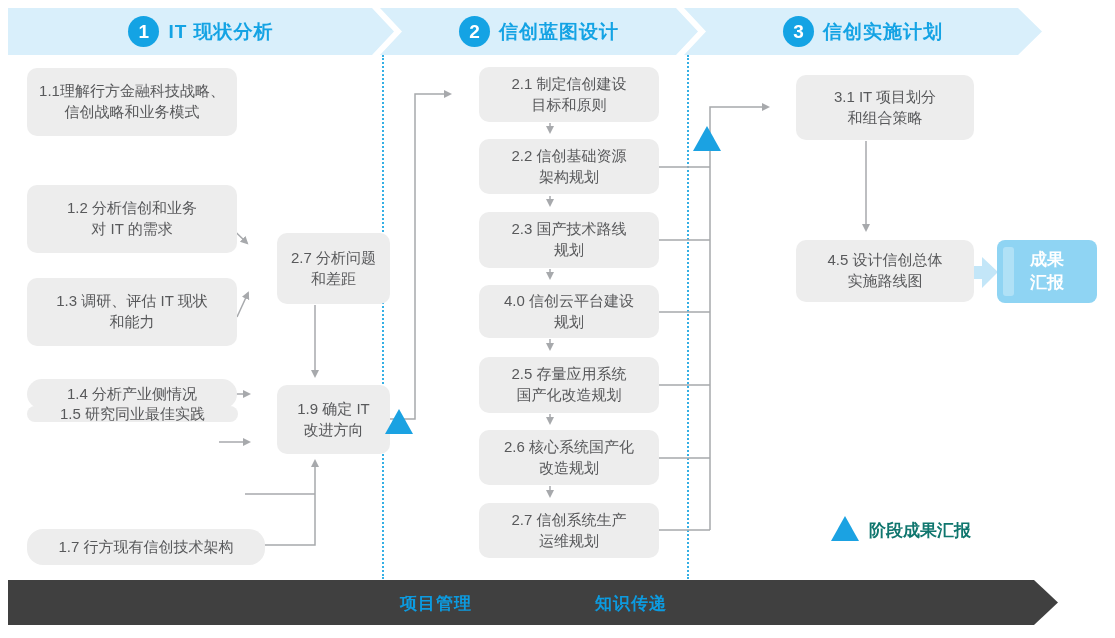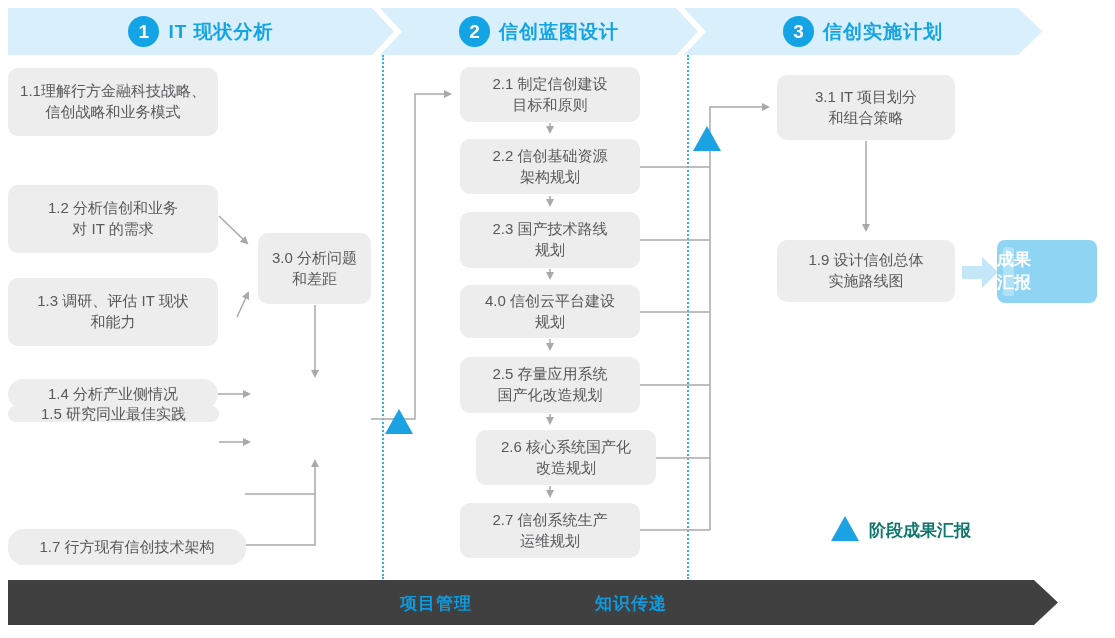--- a/index.html
+++ b/index.html
@@ -19,34 +19,34 @@
     width:31px;height:31px;border-radius:50%;background:#14A3E4;color:#fff;
     font-size:19px;font-weight:bold;display:flex;align-items:center;justify-content:center;flex:0 0 31px;
   }
   .band-title{color:#14A3E4;font-size:19px;font-weight:bold;letter-spacing:1px;}
   
   .divider{position:absolute;top:55px;height:524px;width:0;border-left:2px dotted #35B0E5;}
   
   .box{
     position:absolute;background:#EDEDED;border-radius:10px;color:#58595B;
     font-size:15px;line-height:1.38;display:flex;align-items:center;justify-content:center;
-    text-align:center;white-space:pre-line;padding:2px 4px;box-sizing:border-box;
+    text-align:center;white-space:pre-line;padding:2px 4px;box-sizing:border-box;margin-left:19px;
   }
   .pill{border-radius:16px;}
   
   .tri{
     position:absolute;width:0;height:0;
     border-left:14px solid transparent;border-right:14px solid transparent;
     border-bottom:25px solid #1BA2E2;
   }
   .legend-label{position:absolute;left:869px;top:519px;font-size:17px;font-weight:bold;color:#0f766e;}
   
   .result-box{
     position:absolute;left:997px;top:240px;width:100px;height:63px;background:#8FD4F3;
-    border-radius:8px;display:flex;align-items:center;
+    border-radius:8px;display:flex;align-items:center;justify-content:center;
   }
   .result-stripe{position:absolute;left:6px;top:7px;bottom:7px;width:11px;background:rgba(255,255,255,0.3);border-radius:3px;}
   .result-text{color:#fff;font-size:17px;font-weight:bold;line-height:1.3;white-space:pre-line;text-align:center;}
   
   .footer-band{
     position:absolute;left:8px;top:580px;width:1050px;height:45px;background:#404040;
     clip-path:polygon(0 0,1026px 0,1050px 50%,1026px 100%,0 100%);
   }
   .footer-band span{
     position:absolute;top:50%;transform:translateY(-50%);
@@ -106,41 +106,43 @@
 
   <div class="box" style="left:8px;top:68px;width:210px;height:68px">1.1理解行方金融科技战略、
 信创战略和业务模式</div>
   <div class="box" style="left:8px;top:185px;width:210px;height:68px">1.2 分析信创和业务
 对 IT 的需求</div>
   <div class="box" style="left:8px;top:278px;width:210px;height:68px">1.3 调研、评估 IT 现状
 和能力</div>
   <div class="box pill" style="left:8px;top:379px;width:210px;height:30px">1.4 分析产业侧情况</div>
   <div class="box pill" style="left:8px;top:406px;width:211px;height:16px">1.5 研究同业最佳实践</div>
   <div class="box pill" style="left:8px;top:529px;width:238px;height:36px">1.7 行方现有信创技术架构</div>
-  <div class="box" style="left:258px;top:233px;width:113px;height:71px">3.0 分析问题
+  <div class="box" style="left:258px;top:233px;width:113px;height:71px">2.7 分析问题
 和差距</div>
+  <div class="box" style="left:258px;top:385px;width:113px;height:69px">1.9 确定 IT
+改进方向</div>
 
   <div class="box" style="left:460px;top:67px;width:180px;height:55px">2.1 制定信创建设
 目标和原则</div>
   <div class="box" style="left:460px;top:139px;width:180px;height:55px">2.2 信创基础资源
 架构规划</div>
   <div class="box" style="left:460px;top:212px;width:180px;height:56px">2.3 国产技术路线
 规划</div>
   <div class="box" style="left:460px;top:285px;width:180px;height:53px">4.0 信创云平台建设
 规划</div>
   <div class="box" style="left:460px;top:357px;width:180px;height:56px">2.5 存量应用系统
 国产化改造规划</div>
-  <div class="box" style="left:476px;top:430px;width:180px;height:55px">2.6 核心系统国产化
+  <div class="box" style="left:460px;top:430px;width:180px;height:55px">2.6 核心系统国产化
 改造规划</div>
   <div class="box" style="left:460px;top:503px;width:180px;height:55px">2.7 信创系统生产
 运维规划</div>
 
   <div class="box" style="left:777px;top:75px;width:178px;height:65px">3.1 IT 项目划分
 和组合策略</div>
-  <div class="box" style="left:777px;top:240px;width:178px;height:62px">1.9 设计信创总体
+  <div class="box" style="left:777px;top:240px;width:178px;height:62px">4.5 设计信创总体
 实施路线图</div>
 
   <div class="result-box">
     <div class="result-stripe"></div>
     <span class="result-text">成果
 汇报</span>
   </div>
 
   <div class="tri" style="left:385px;top:409px"></div>
   <div class="tri" style="left:693px;top:126px"></div>

